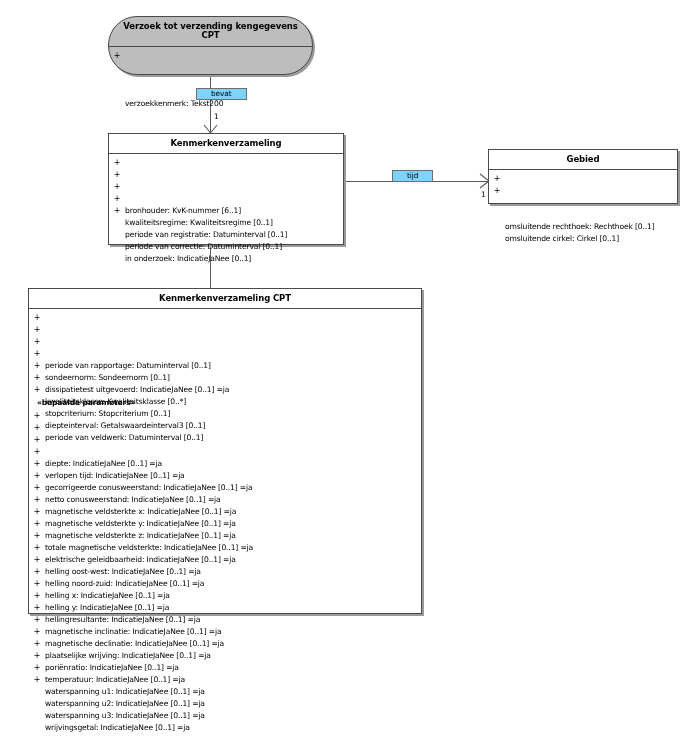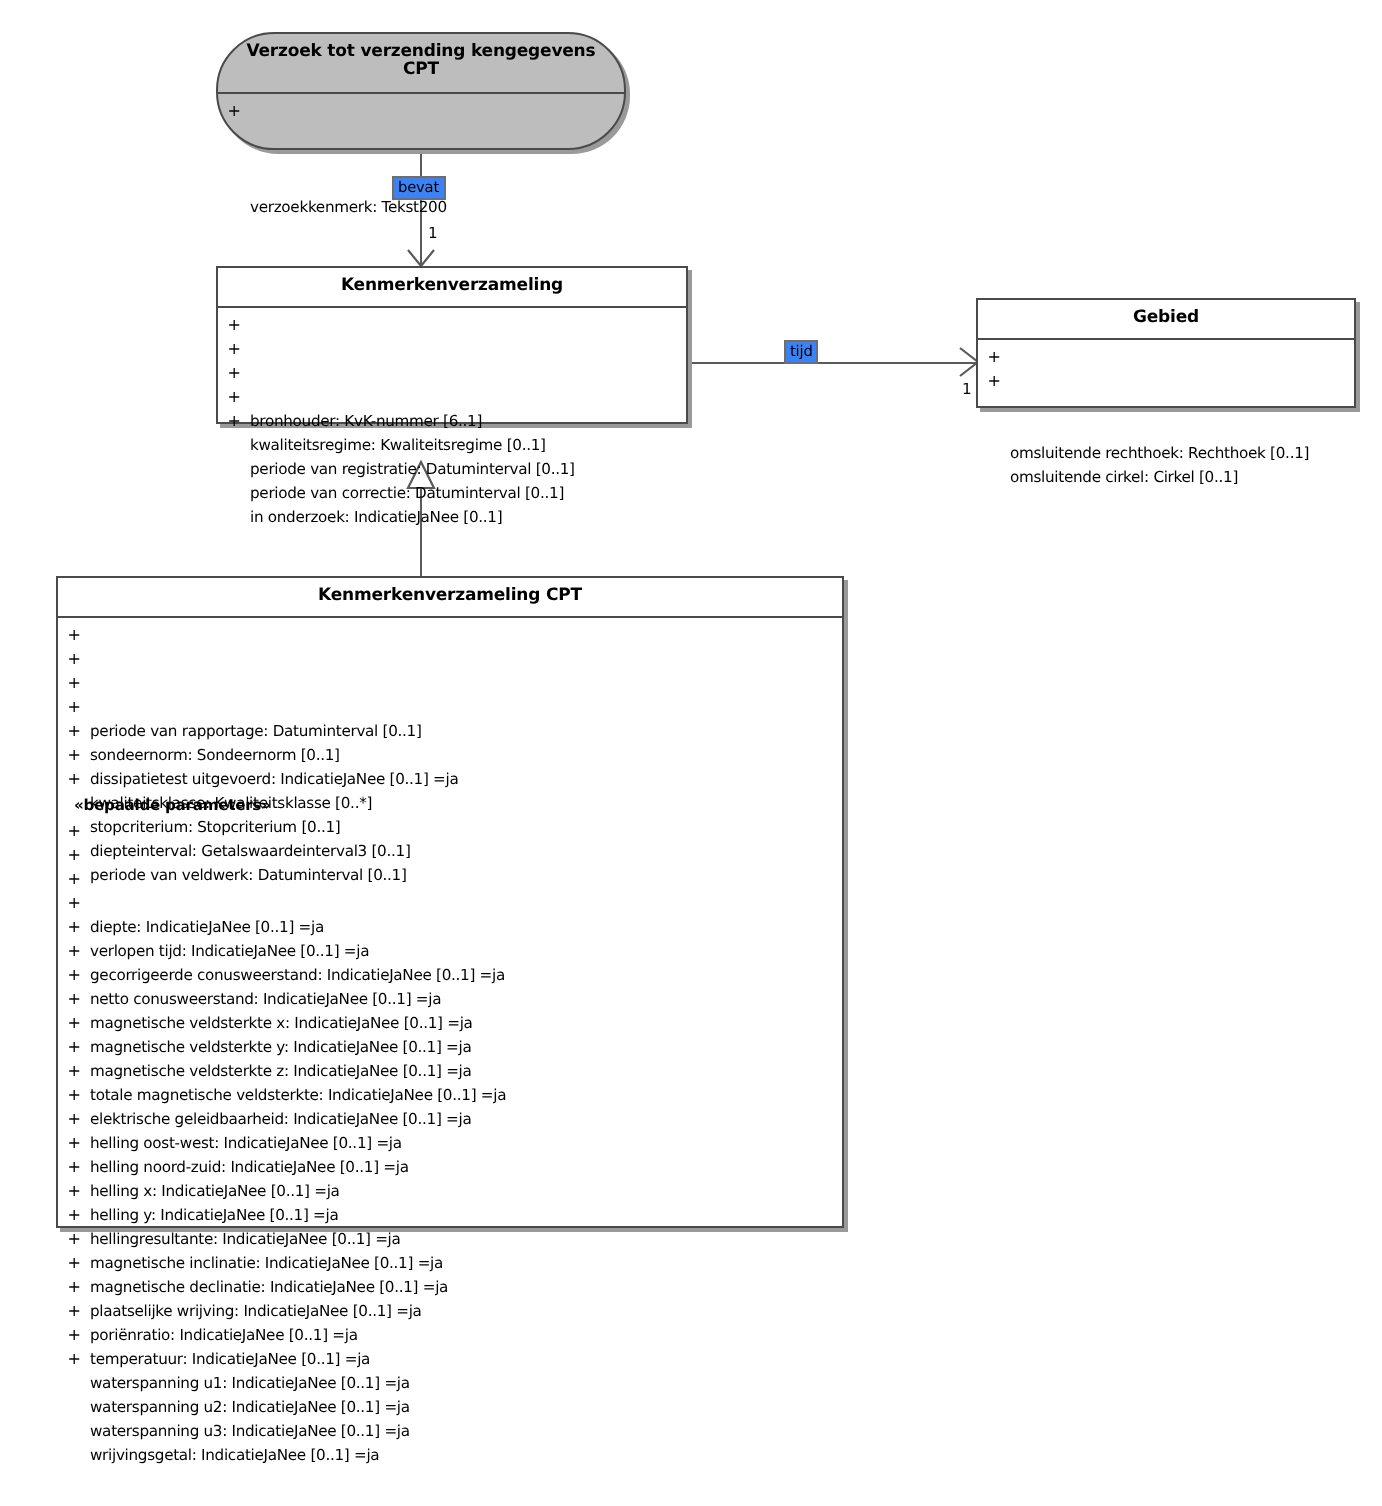--- a/index.html
+++ b/index.html
@@ -88,23 +88,23 @@
   }
   .line-h {
     position: absolute;
     height: 1px;
     background: #5a5a5a;
   }
   .edge-label {
     position: absolute;
     font-size: 7.4px;
     color: #000000;
-    background: #3b82f6;
+    background: #7dd3fc;
     border: 1px solid #6e6e6e;
-    padding: 0px 2px;
+    padding: 0px 14px;
     line-height: 10px;
     white-space: nowrap;
     letter-spacing: -0.1px;
     text-align: right;
   }
   .mult-label {
     position: absolute;
     font-size: 7.6px;
     color: #000000;
     background: transparent;
@@ -150,21 +150,21 @@
   <div class="uml-class shaded" style="left:108px; top:16px; width:205px; height:59px;">
     <div class="class-title">Verzoek tot verzending kengegevens CPT</div>
     <div class="class-body">
       <div class="attr-row">
         <span class="attr-vis">+</span>
         <span class="attr-text">verzoekkenmerk: Tekst200</span>
       </div>
     </div>
   </div>
 
-  <div class="uml-class" style="left:108px; top:133px; width:236px; height:79px;">
+  <div class="uml-class" style="left:108px; top:133px; width:236px; height:112px;">
     <div class="class-title">Kenmerkenverzameling</div>
     <div class="class-body">
       <div class="attr-row">
         <span class="attr-vis">+</span>
         <span class="attr-text">bronhouder: KvK-nummer [6..1]</span>
       </div>
       <div class="attr-row">
         <span class="attr-vis">+</span>
         <span class="attr-text">kwaliteitsregime: Kwaliteitsregime [0..1]</span>
       </div>

